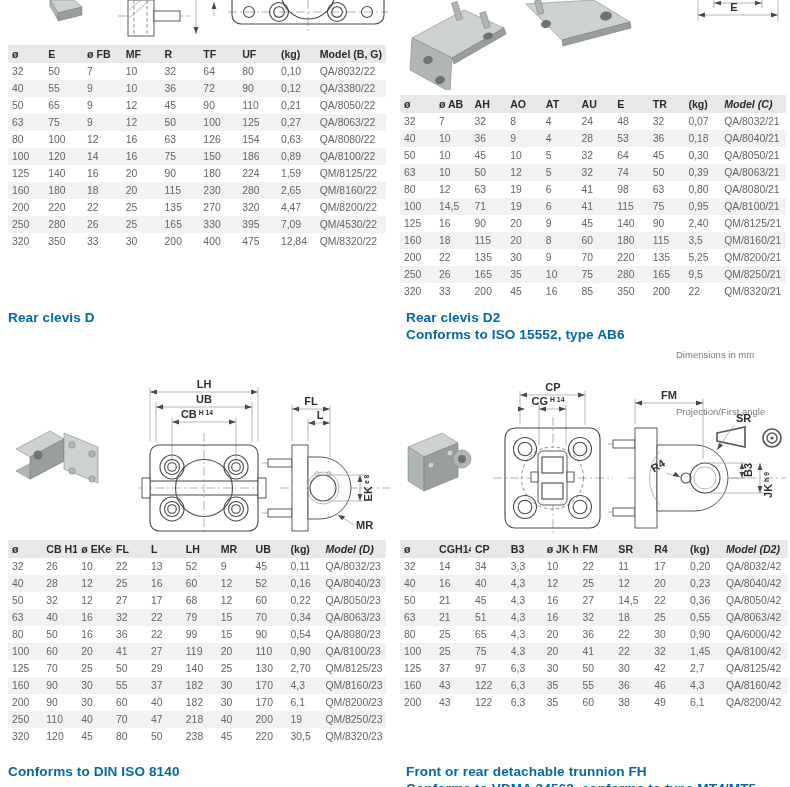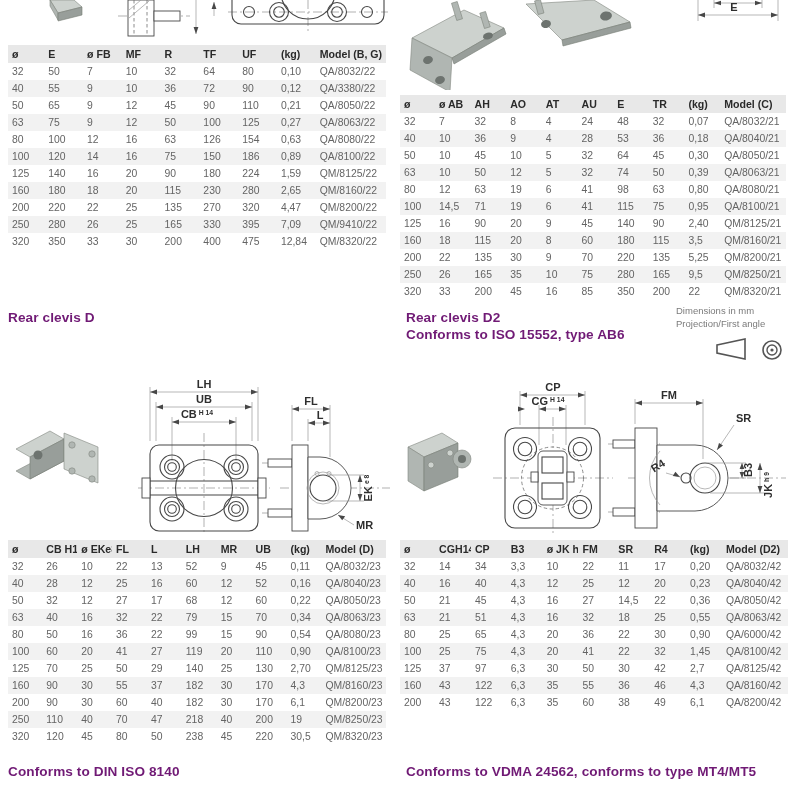--- a/index.html
+++ b/index.html
@@ -8,24 +8,24 @@
   .abs{position:absolute;}
   
   .dtable table{width:100%;border-collapse:collapse;table-layout:fixed;}
   .dtable th{background:#e8e8e8;color:#2a2a2a;font-weight:700;text-align:left;
              font-size:10.6px;padding:3px 2px 3px 4px;white-space:nowrap;overflow:hidden;}
   .dtable td{color:#646464;font-size:10.4px;padding:2px 2px 2px 4px;
              white-space:nowrap;overflow:hidden;}
   .dtable tbody tr{height:17px;}
   .dtable tbody tr:nth-child(even){background:#f2f2f2;}
   .cols9  th:first-child{width:8%;}  .cols9  th:last-child{width:17%;}
-  .cols10 th:first-child{width:7.5%;}.cols10 th:last-child{width:15.5%;}
+  .cols10 th:first-child{width:7.5%;}.cols10 th:last-child{width:15.5%;font-style:italic;}
   
-  .sec-title{font-size:13.6px;font-weight:700;color:#701a75;line-height:17px;letter-spacing:.1px;}
-  .note{font-size:9.5px;color:#7b7b7b;line-height:13px;}
+  .sec-title{font-size:13.6px;font-weight:700;color:#0369a1;line-height:17px;letter-spacing:.1px;}
+  .note{font-size:9.5px;color:#7b7b7b;line-height:13px;margin-top:44px;}
   .proj-icons{display:flex;gap:10px;justify-content:flex-end;margin-top:8px;padding-right:4px;}
   
   svg .ln{stroke:#474747;stroke-width:1.1;fill:none;}
   svg .ln2{stroke:#474747;stroke-width:.9;fill:#fff;}
   svg .thin{stroke:#9a9a9a;stroke-width:.7;fill:none;}
   svg .cl{stroke:#8f8f8f;stroke-width:.7;fill:none;stroke-dasharray:9 3 2 3;}
   svg .hid{stroke:#6f6f6f;stroke-width:.8;fill:none;stroke-dasharray:3.5 2.5;}
   svg .dimt{font-family:"Liberation Sans",sans-serif;font-size:11px;font-weight:700;fill:#2e2e2e;}
   svg .tol{font-size:6.8px;font-weight:700;fill:#2e2e2e;}
   svg .ah{fill:#474747;stroke:none;}
@@ -220,21 +220,21 @@
         </tr>
         <tr>
           <td>250</td>
           <td>280</td>
           <td>26</td>
           <td>25</td>
           <td>165</td>
           <td>330</td>
           <td>395</td>
           <td>7,09</td>
-          <td>QM/9410/22</td>
+          <td>QM/4530/22</td>
         </tr>
         <tr>
           <td>320</td>
           <td>350</td>
           <td>33</td>
           <td>30</td>
           <td>200</td>
           <td>400</td>
           <td>475</td>
           <td>12,84</td>
@@ -870,14 +870,15 @@
           <td>QA/8200/42</td>
         </tr>
       </tbody>
     </table>
 </div>
 
 <div class="abs" style="left:8px;top:763px">
   <div class="sec-title">Conforms to DIN ISO 8140</div>
 </div>
 <div class="abs" style="left:406px;top:763px">
+  <div class="sec-title">Front or rear detachable trunnion FH</div>
   <div class="sec-title">Conforms to VDMA 24562, conforms to type MT4/MT5</div>
 </div>
 
 </body></html>

